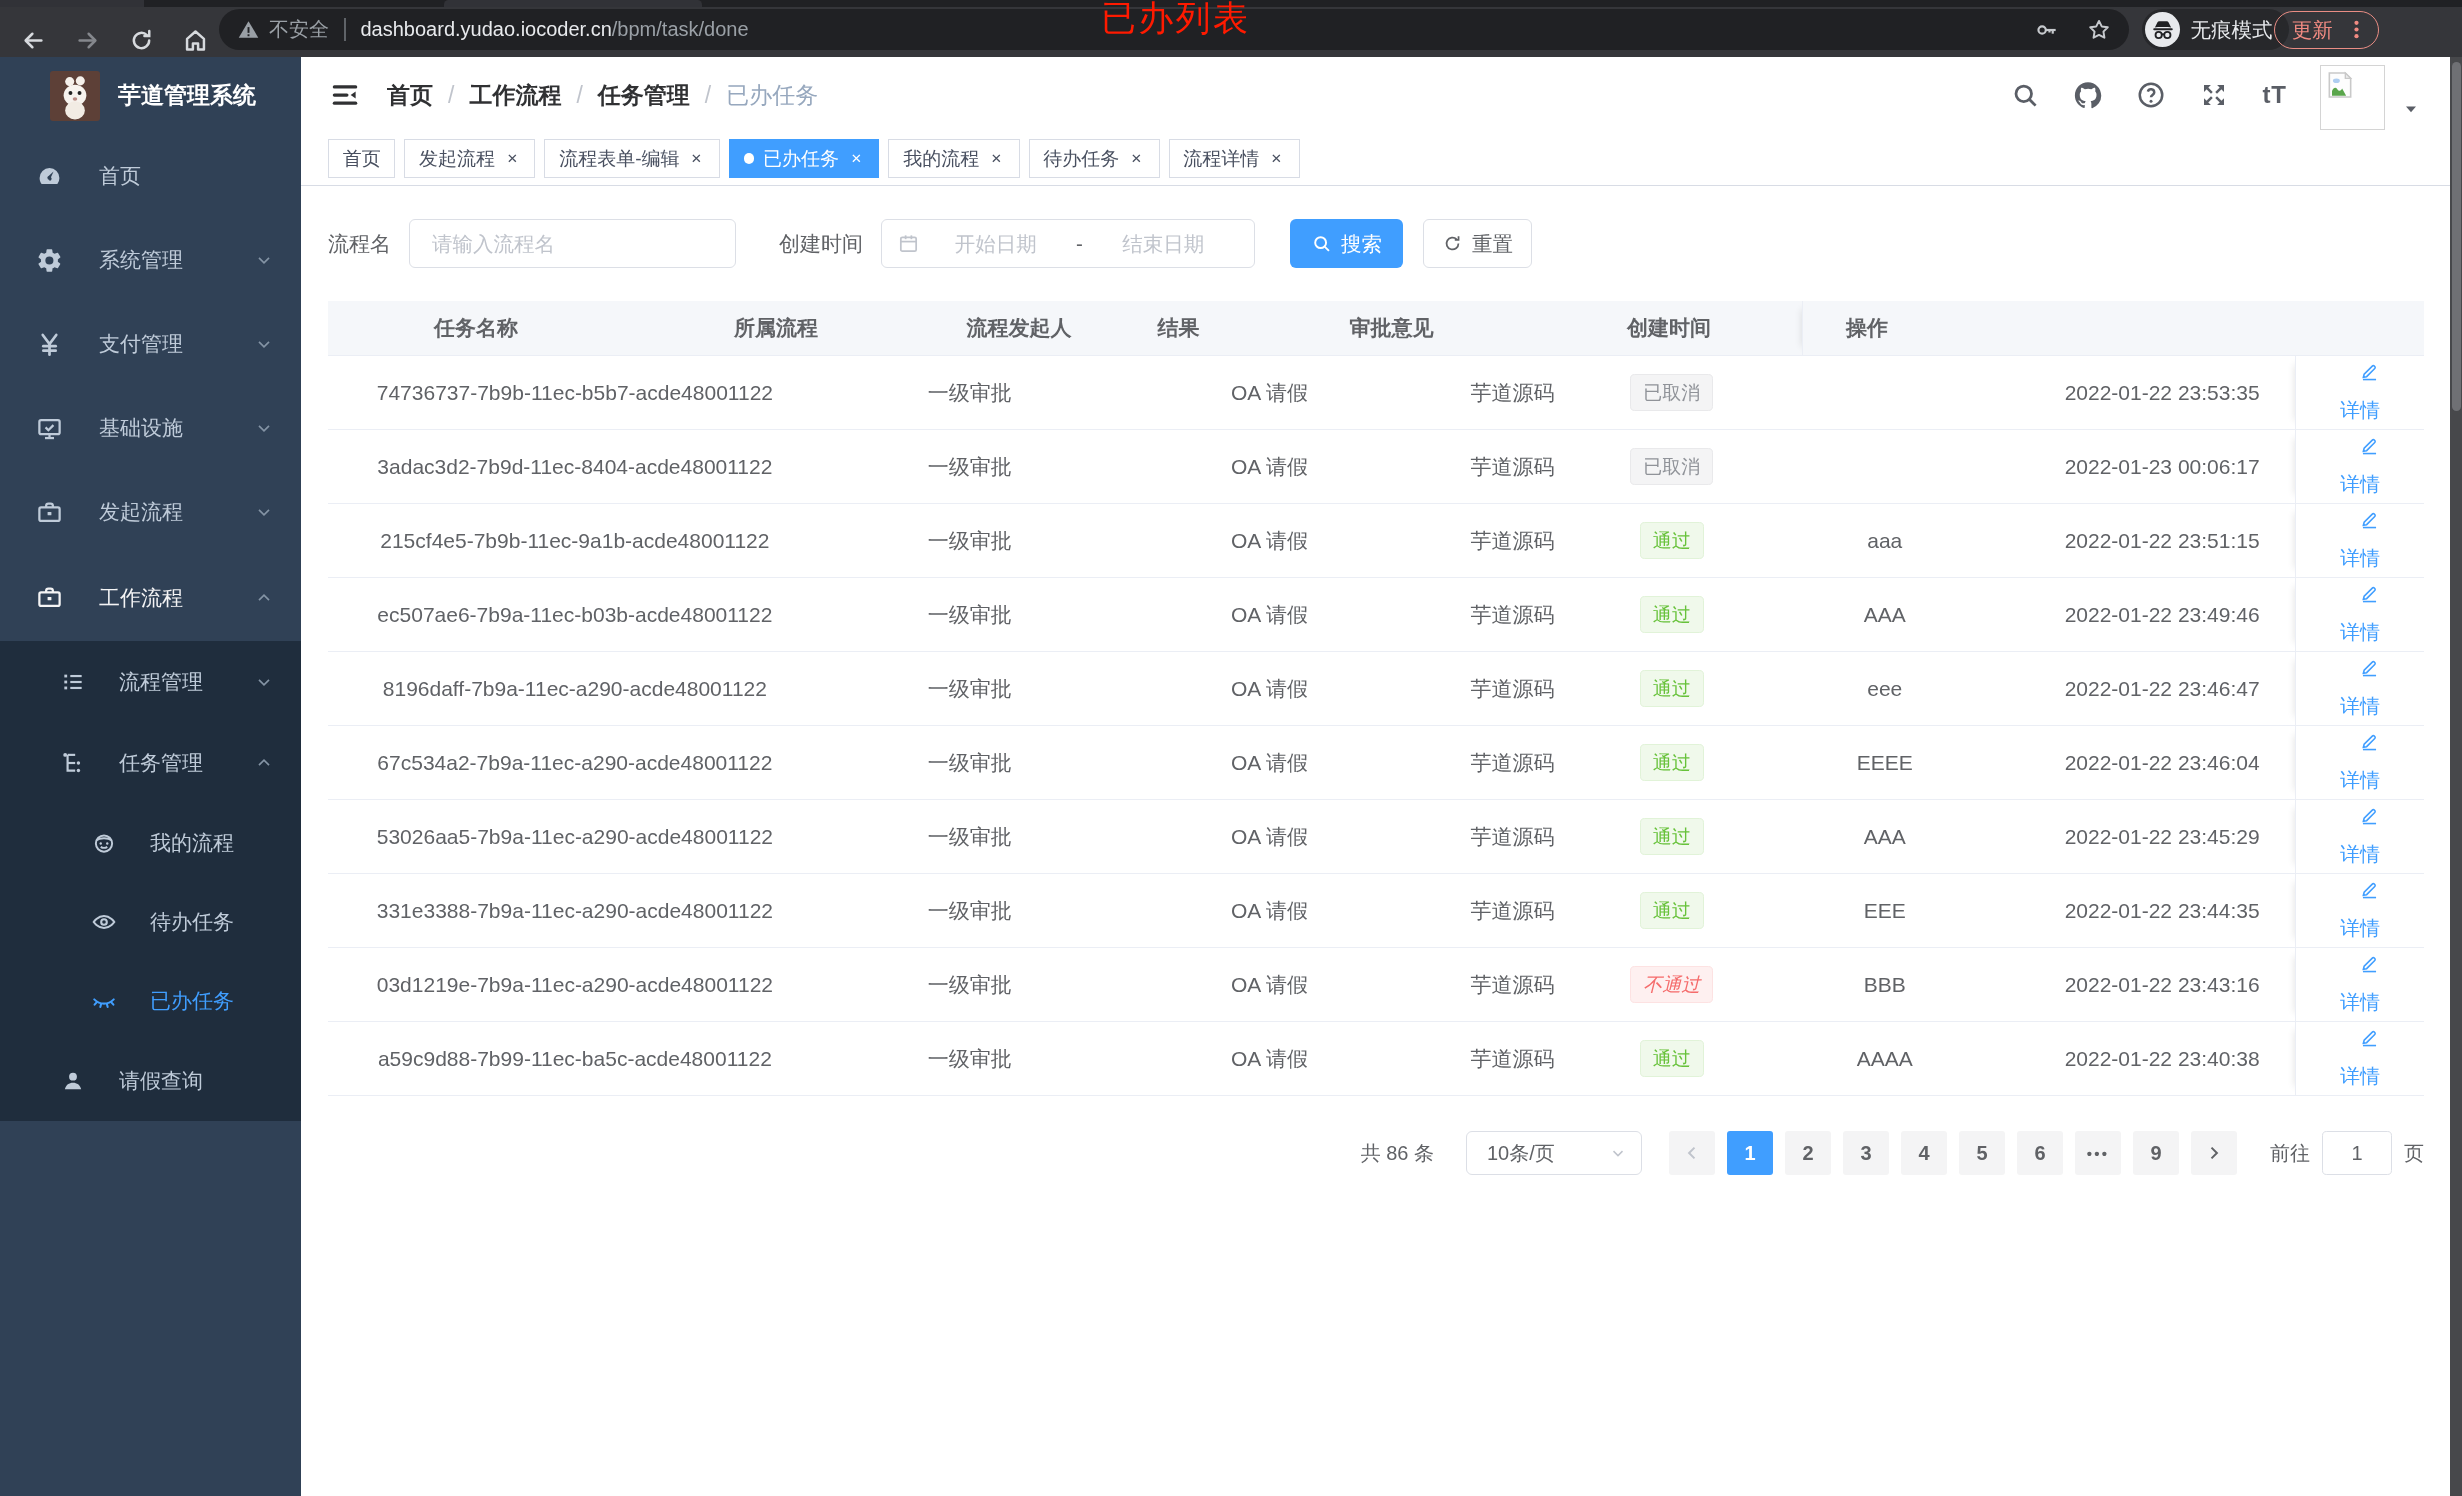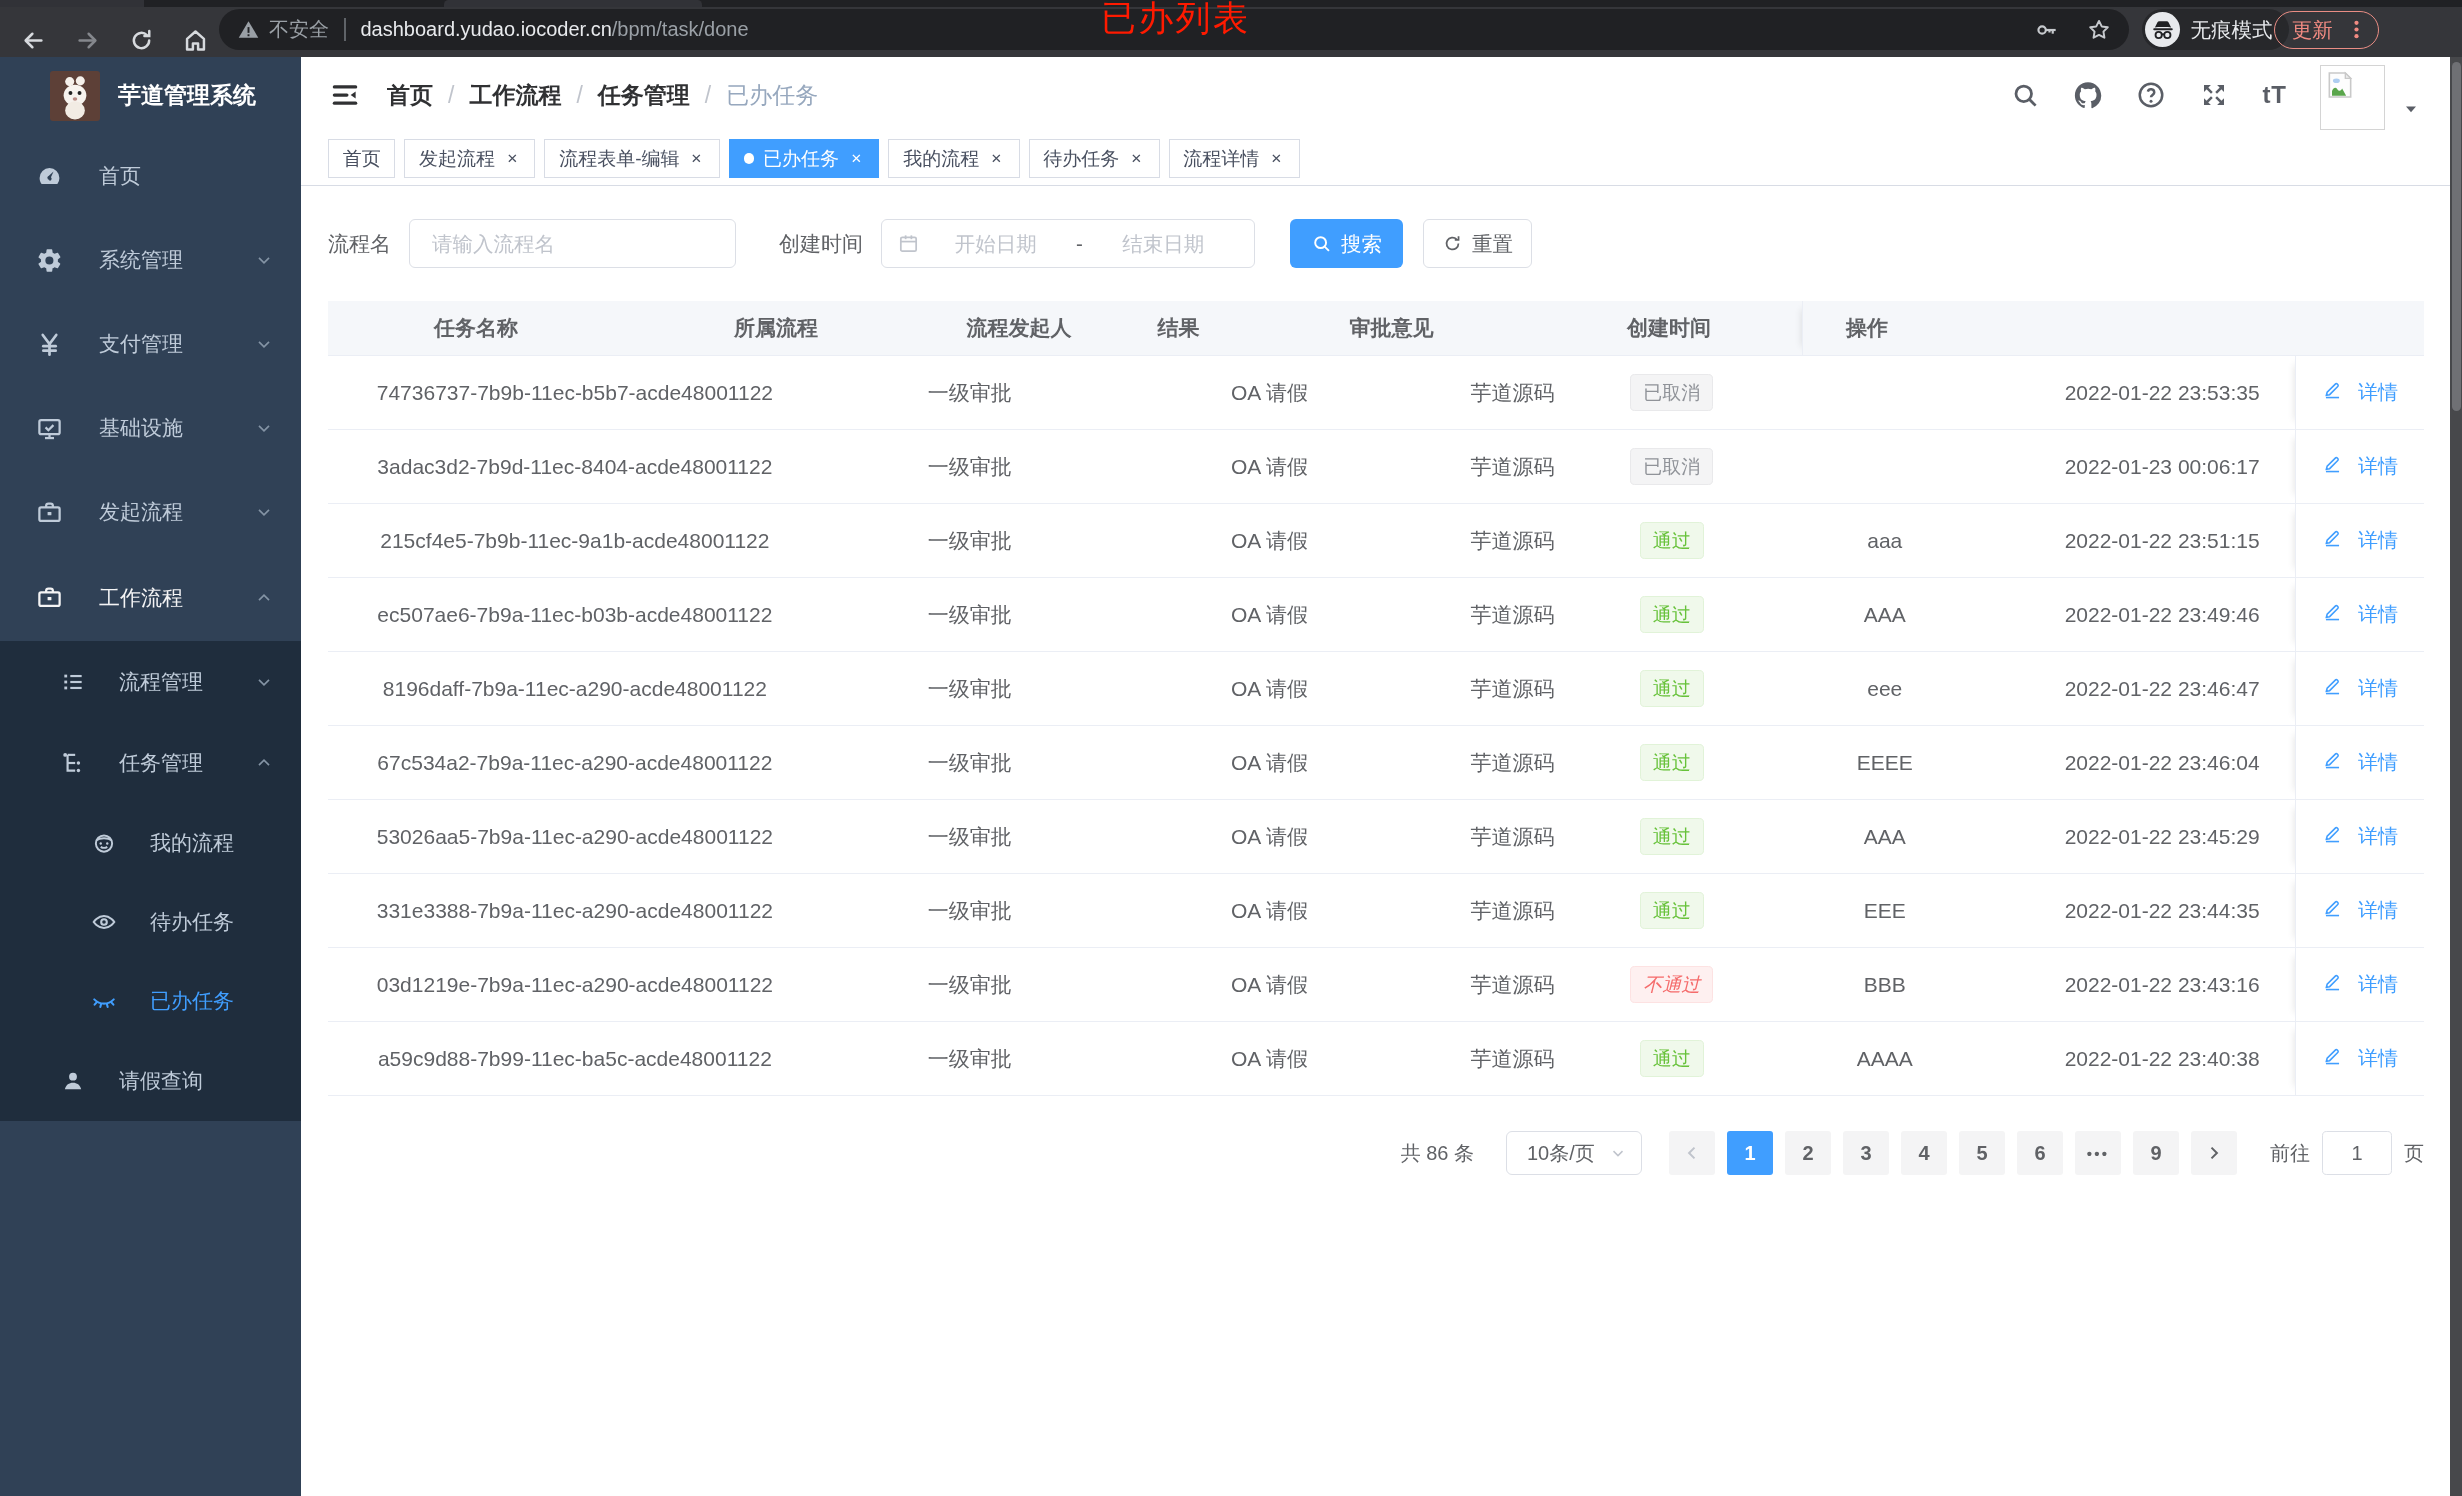--- a/index.html
+++ b/index.html
@@ -90,27 +90,27 @@
   .table-wrap { margin:33px 26px 0 27px; }
   .thead { display:flex; align-items:center; height:55px; background:#f5f7fa; border-bottom:1.5px solid #ebeef5; font-weight:bold; color:#606266; font-size:21px; }
   .trow { display:flex; align-items:center; height:74px; border-bottom:1.5px solid #ebeef5; font-size:21px; color:#606266; background:#fff; }
   .cell { text-align:center; overflow:hidden; white-space:nowrap; display:flex; align-items:center; justify-content:center; height:100%; }
   .c0{width:494px;} .c1{width:296px;} .c2{width:304px;} .c3{width:182px;} .c4{width:137px;} .c5{width:289px;} .c6{width:266px;}
   .c7{width:129px; border-left:1.5px solid #ebeef5; box-shadow:-7.6px 0 7.6px -7.6px rgba(0,0,0,.12);}
   .tag { display:inline-block; padding:6px 12px; font-size:19px; line-height:1.25; border-radius:4.6px; border:1.5px solid transparent; }
   .tag-info    { background:#f4f4f5; border-color:#e9e9eb; color:#909399; }
   .tag-success { background:#f0f9eb; border-color:#e1f3d8; color:#67c23a; }
   .tag-danger  { background:#fef0f0; border-color:#fde2e2; color:#f56c6c;font-style:italic; }
-  .action-link { color:#409eff; display:inline-flex; align-items:flex-start; gap:15px; font-size:20px; cursor:pointer; }
+  .action-link { color:#409eff; display:inline-flex; align-items:flex-end; gap:15px; font-size:20px; cursor:pointer;flex-direction:column; }
   .edit-ic { width:21px; height:21px; }
 
   
   .pagination { display:flex; align-items:center; justify-content:flex-end; margin:35px 26px 0 27px; font-size:20px; color:#606266; }
   .pg-total { margin-right:32px; }
-  .pg-size { width:136px; height:44px; border:1.5px solid #dcdfe6; border-radius:6px; display:flex; align-items:center; padding:0 13.7px 0 20px; cursor:pointer; background:#fff; }
+  .pg-size { width:176px; height:44px; border:1.5px solid #dcdfe6; border-radius:6px; display:flex; align-items:center; padding:0 13.7px 0 20px; cursor:pointer; background:#fff; }
   .pg-size .sel-caret { width:18px; height:18px; color:#c0c4cc; margin-left:auto; }
   .pager { display:flex; align-items:center; gap:12px; margin-left:27px; }
   .pbtn, .pnav { min-width:46px; height:44px; background:#f4f4f5; border:none; border-radius:3px; display:inline-flex; align-items:center; justify-content:center; font-size:20px; font-weight:bold; color:#606266; cursor:pointer; font-family:"Liberation Sans",sans-serif; }
   .page-active { background:#409eff; color:#fff; }
   .page-more { letter-spacing:2.3px; font-size:15px; }
   .pnav svg { width:20px; height:20px; }
   .pnav.prev { color:#c0c4cc; }
   .goto { display:flex; align-items:center; gap:12px; margin-left:33px; }
   .goto-input { width:70px; height:44px; border:1.5px solid #dcdfe6; border-radius:4.6px; text-align:center; font-size:20px; color:#606266; outline:none; font-family:"Liberation Sans",sans-serif; }
 

